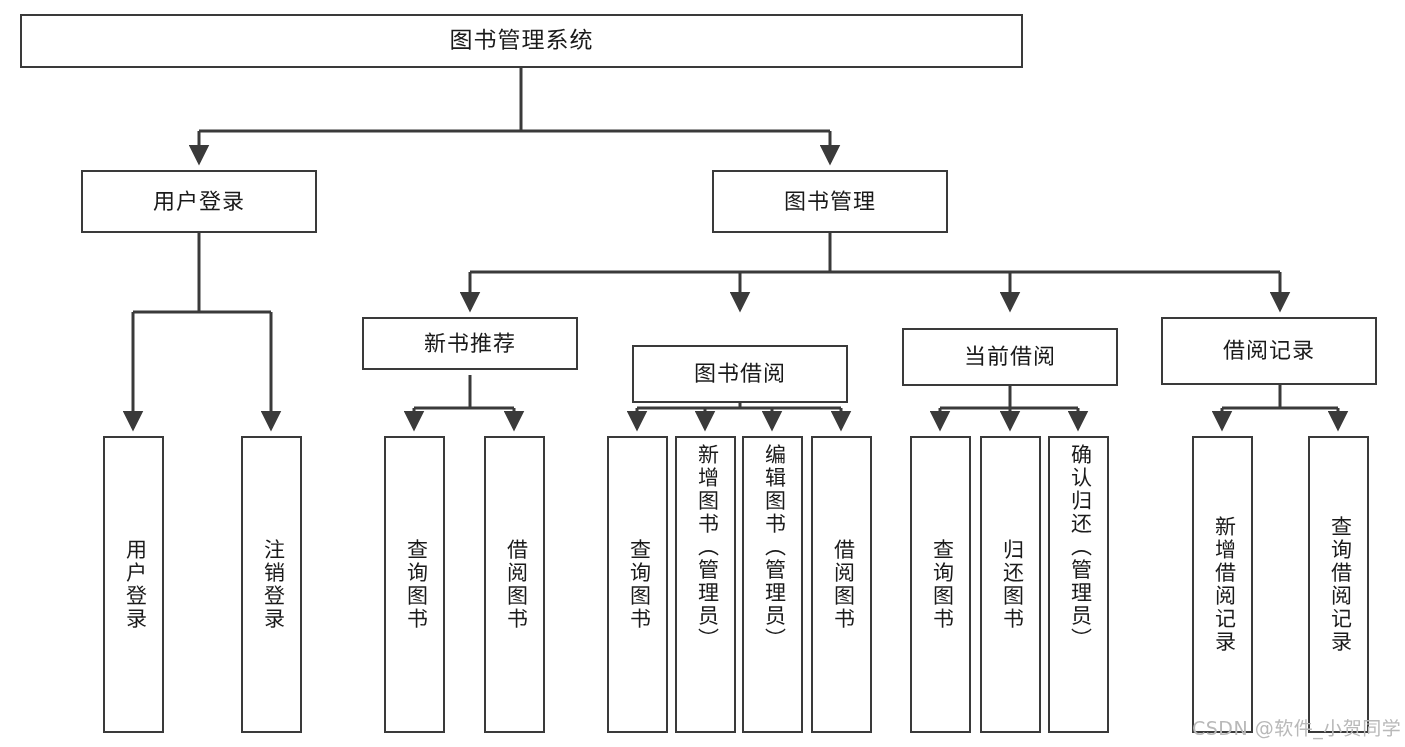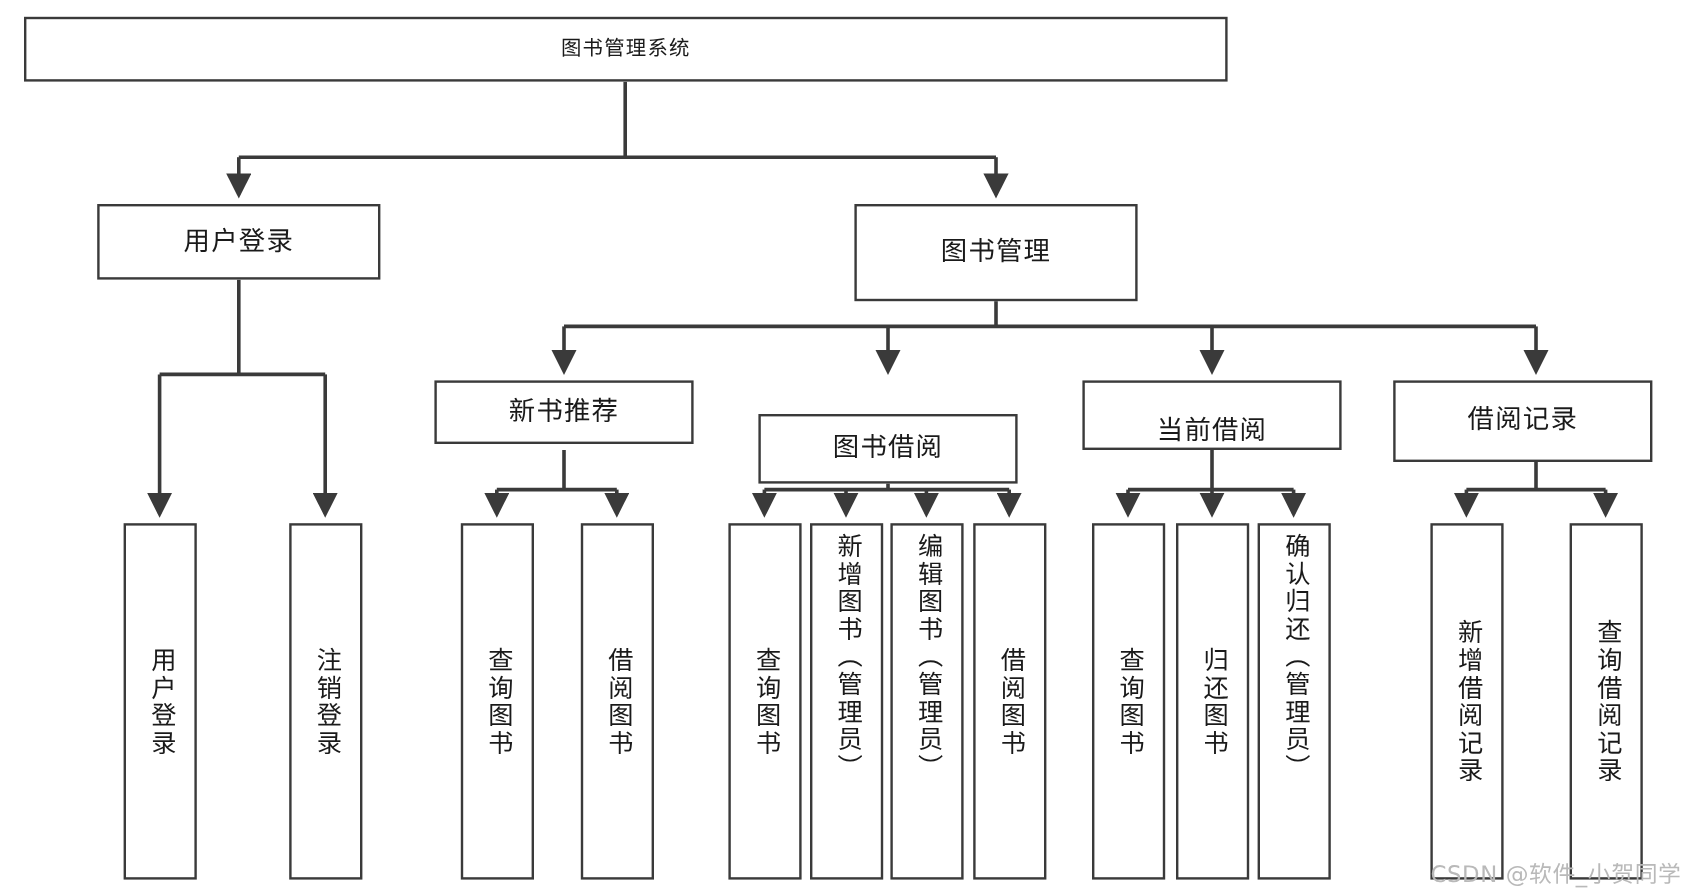--- a/index.html
+++ b/index.html
@@ -41,21 +41,21 @@
     text-align: center;
     line-height: 1.18;
     white-space: nowrap;
   }
   
   .node.horiz .label {
     font-size: 22px;
     letter-spacing: 1px;
   }
   .node.root .label {
-    font-size: 17px;
+    font-size: 23px;
   }
   
   .node.vert {
     align-items: flex-start;
     justify-content: center;
     padding-top: 6px;
   }
   .node.vert .label {
     writing-mode: vertical-rl;
     text-orientation: upright;
@@ -133,31 +133,31 @@
     </g>
   </svg>
 
   <div class="node horiz root" style="left:20px; top:14px; width:1003px; height:54px;">
     <span class="label">图书管理系统</span>
   </div>
 
   <div class="node horiz" style="left:81px; top:170px; width:236px; height:63px;">
     <span class="label">用户登录</span>
   </div>
-  <div class="node horiz" style="left:712px; top:170px; width:236px; height:81px;">
+  <div class="node horiz" style="left:712px; top:170px; width:236px; height:63px;">
     <span class="label">图书管理</span>
   </div>
 
   <div class="node horiz" style="left:362px; top:317px; width:216px; height:53px;">
     <span class="label">新书推荐</span>
   </div>
   <div class="node horiz" style="left:632px; top:317px; width:216px; height:58px;margin-top:28px;">
     <span class="label">图书借阅</span>
   </div>
-  <div class="node horiz" style="left:902px; top:317px; width:216px; height:58px;align-items:flex-end;">
+  <div class="node horiz" style="left:902px; top:328px; width:216px; height:58px;">
     <span class="label">当前借阅</span>
   </div>
   <div class="node horiz" style="left:1161px; top:317px; width:216px; height:68px;">
     <span class="label">借阅记录</span>
   </div>
 
   <div class="node vert center" style="left:103px; top:436px; width:61px; height:297px;">
     <span class="label">用户登录</span>
   </div>
   <div class="node vert center" style="left:241px; top:436px; width:61px; height:297px;">

